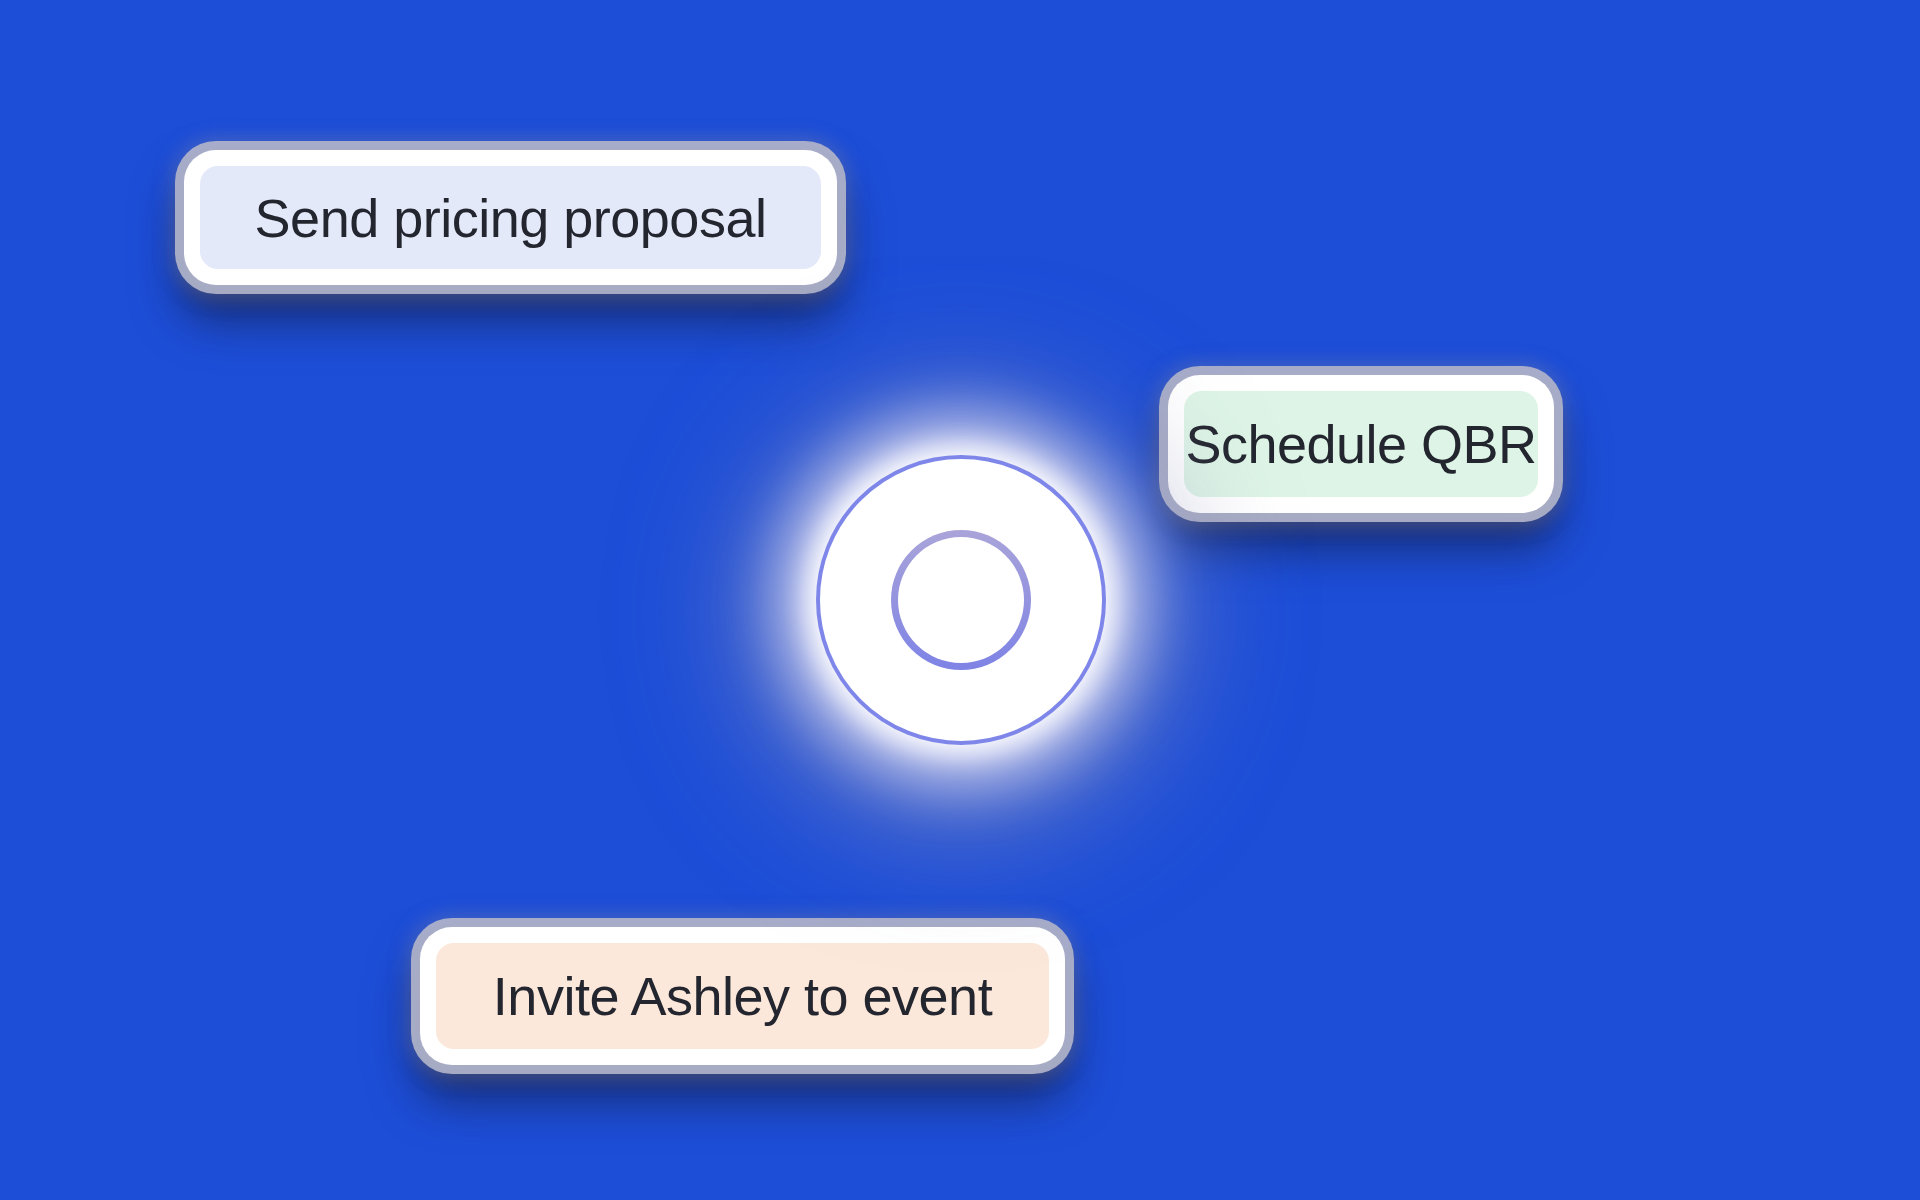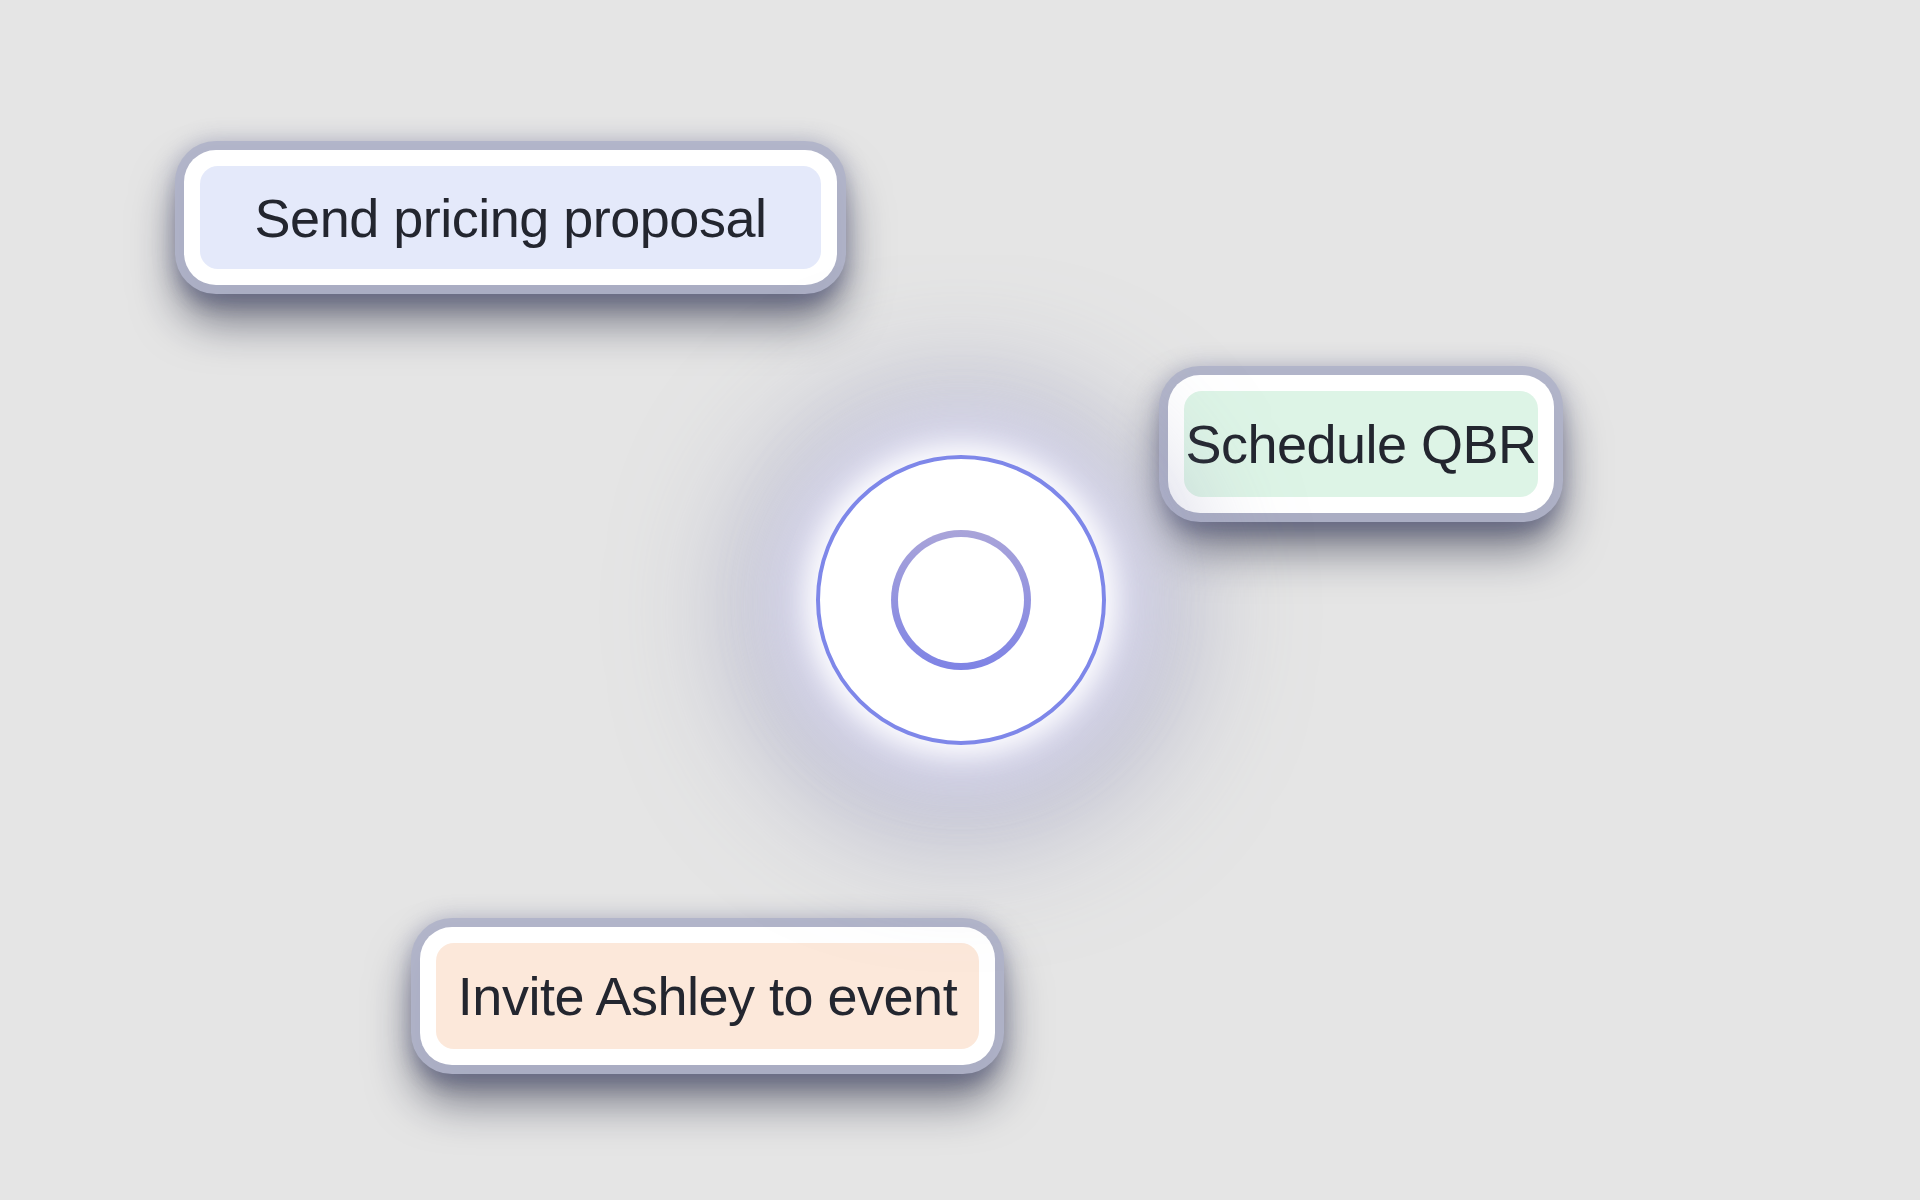--- a/index.html
+++ b/index.html
@@ -41,21 +41,21 @@
     font-size: 54px;
     font-weight: 500;
     letter-spacing: -0.5px;
     color: #23262F;
     white-space: nowrap;
     user-select: none;
   }
 
   .chip-send-pricing   { left: 184px;  top: 150px; width: 653px; height: 135px; }
   .chip-schedule-qbr   { left: 1168px; top: 375px; width: 386px; height: 138px; }
-  .chip-invite-ashley  { left: 420px;  top: 927px; width: 575px; height: 138px; }
+  .chip-invite-ashley  { left: 420px;  top: 927px; width: 645px; height: 138px; }
 
   
   .orb {
     position: absolute;
     left: 816px;
     top: 455px;
     width: 282px;
     height: 282px;
     border-radius: 50%;
     background: #ffffff;
@@ -78,21 +78,21 @@
   .orb-inner-disc {
     position: absolute;
     inset: 7px;
     border-radius: 50%;
     background: #ffffff;
   }
 </style>
 </head>
 <body>
 
-<div class="stage" style="background-color: #e5e5e5;">
+<div class="stage" style="background-color: #1d4ed8;">
 
   <div class="chip chip-send-pricing">
     <div class="chip-fill" style="background-color: rgb(228, 233, 250);">
       <span class="chip-label" style="color: rgb(35, 38, 47);">Send pricing proposal</span>
     </div>
   </div>
 
   <div class="chip chip-schedule-qbr">
     <div class="chip-fill" style="background-color: rgb(221, 244, 230);">
       <span class="chip-label" style="color: rgb(35, 38, 47);">Schedule QBR</span>

